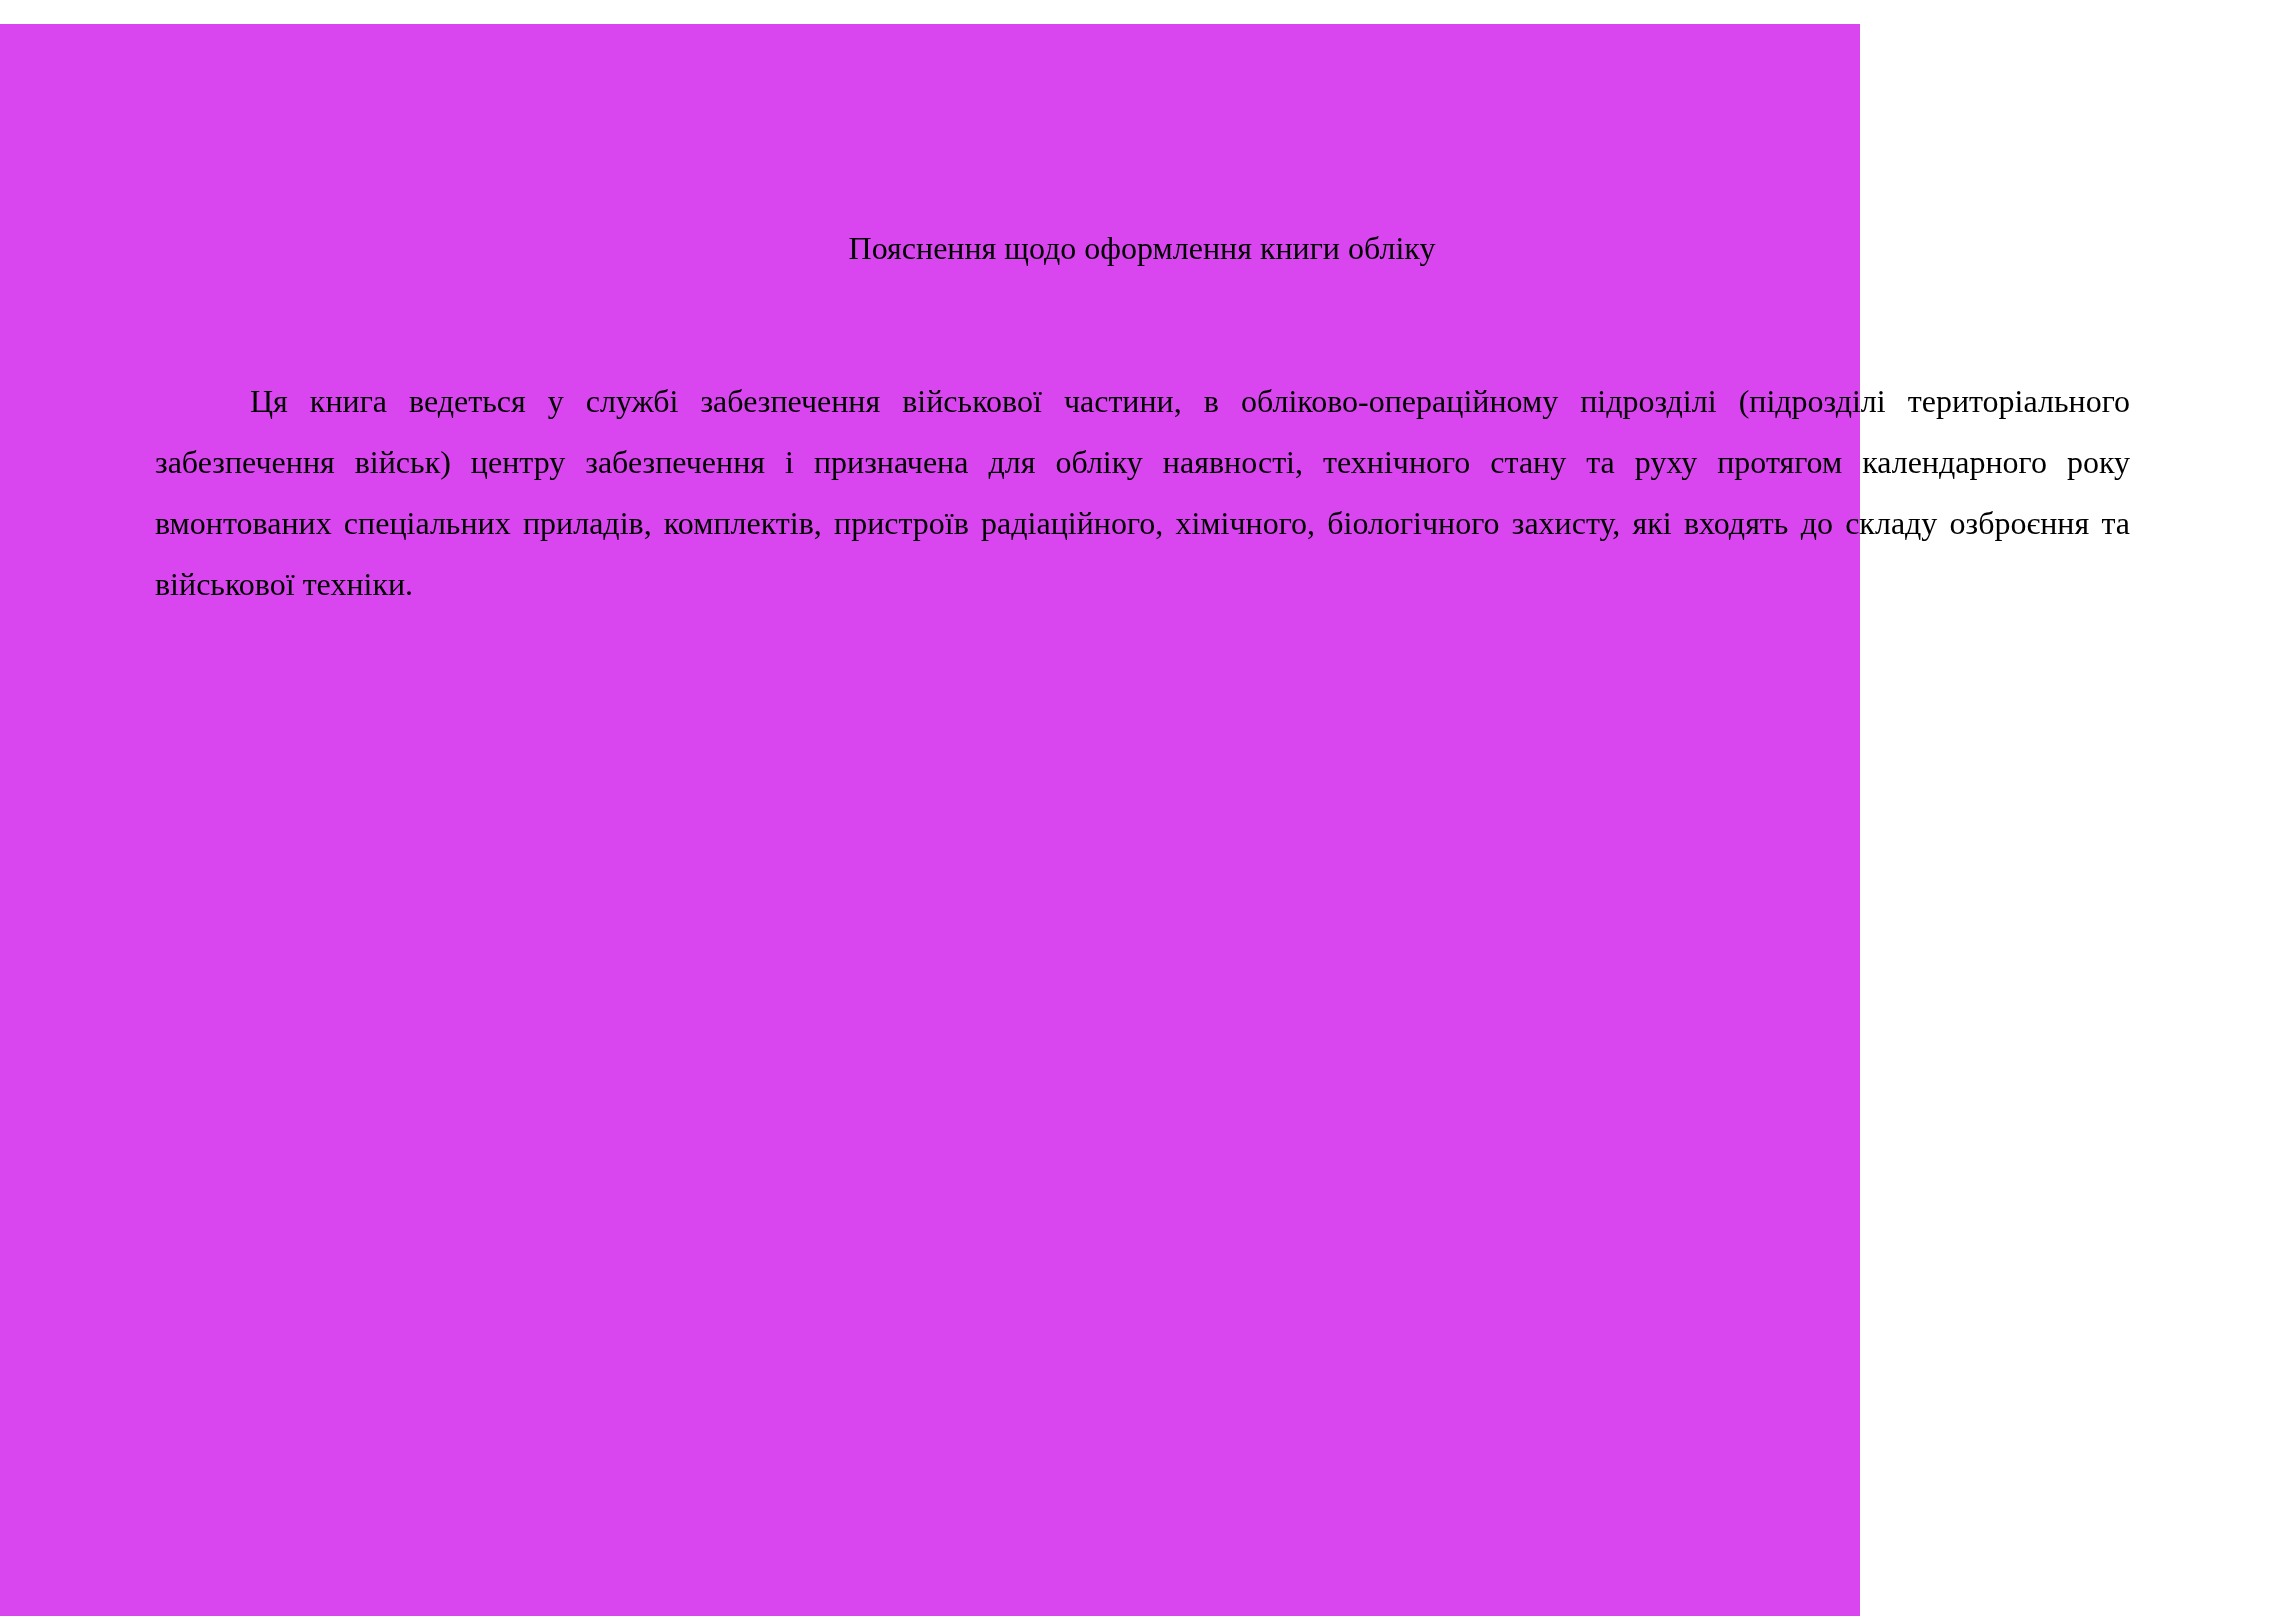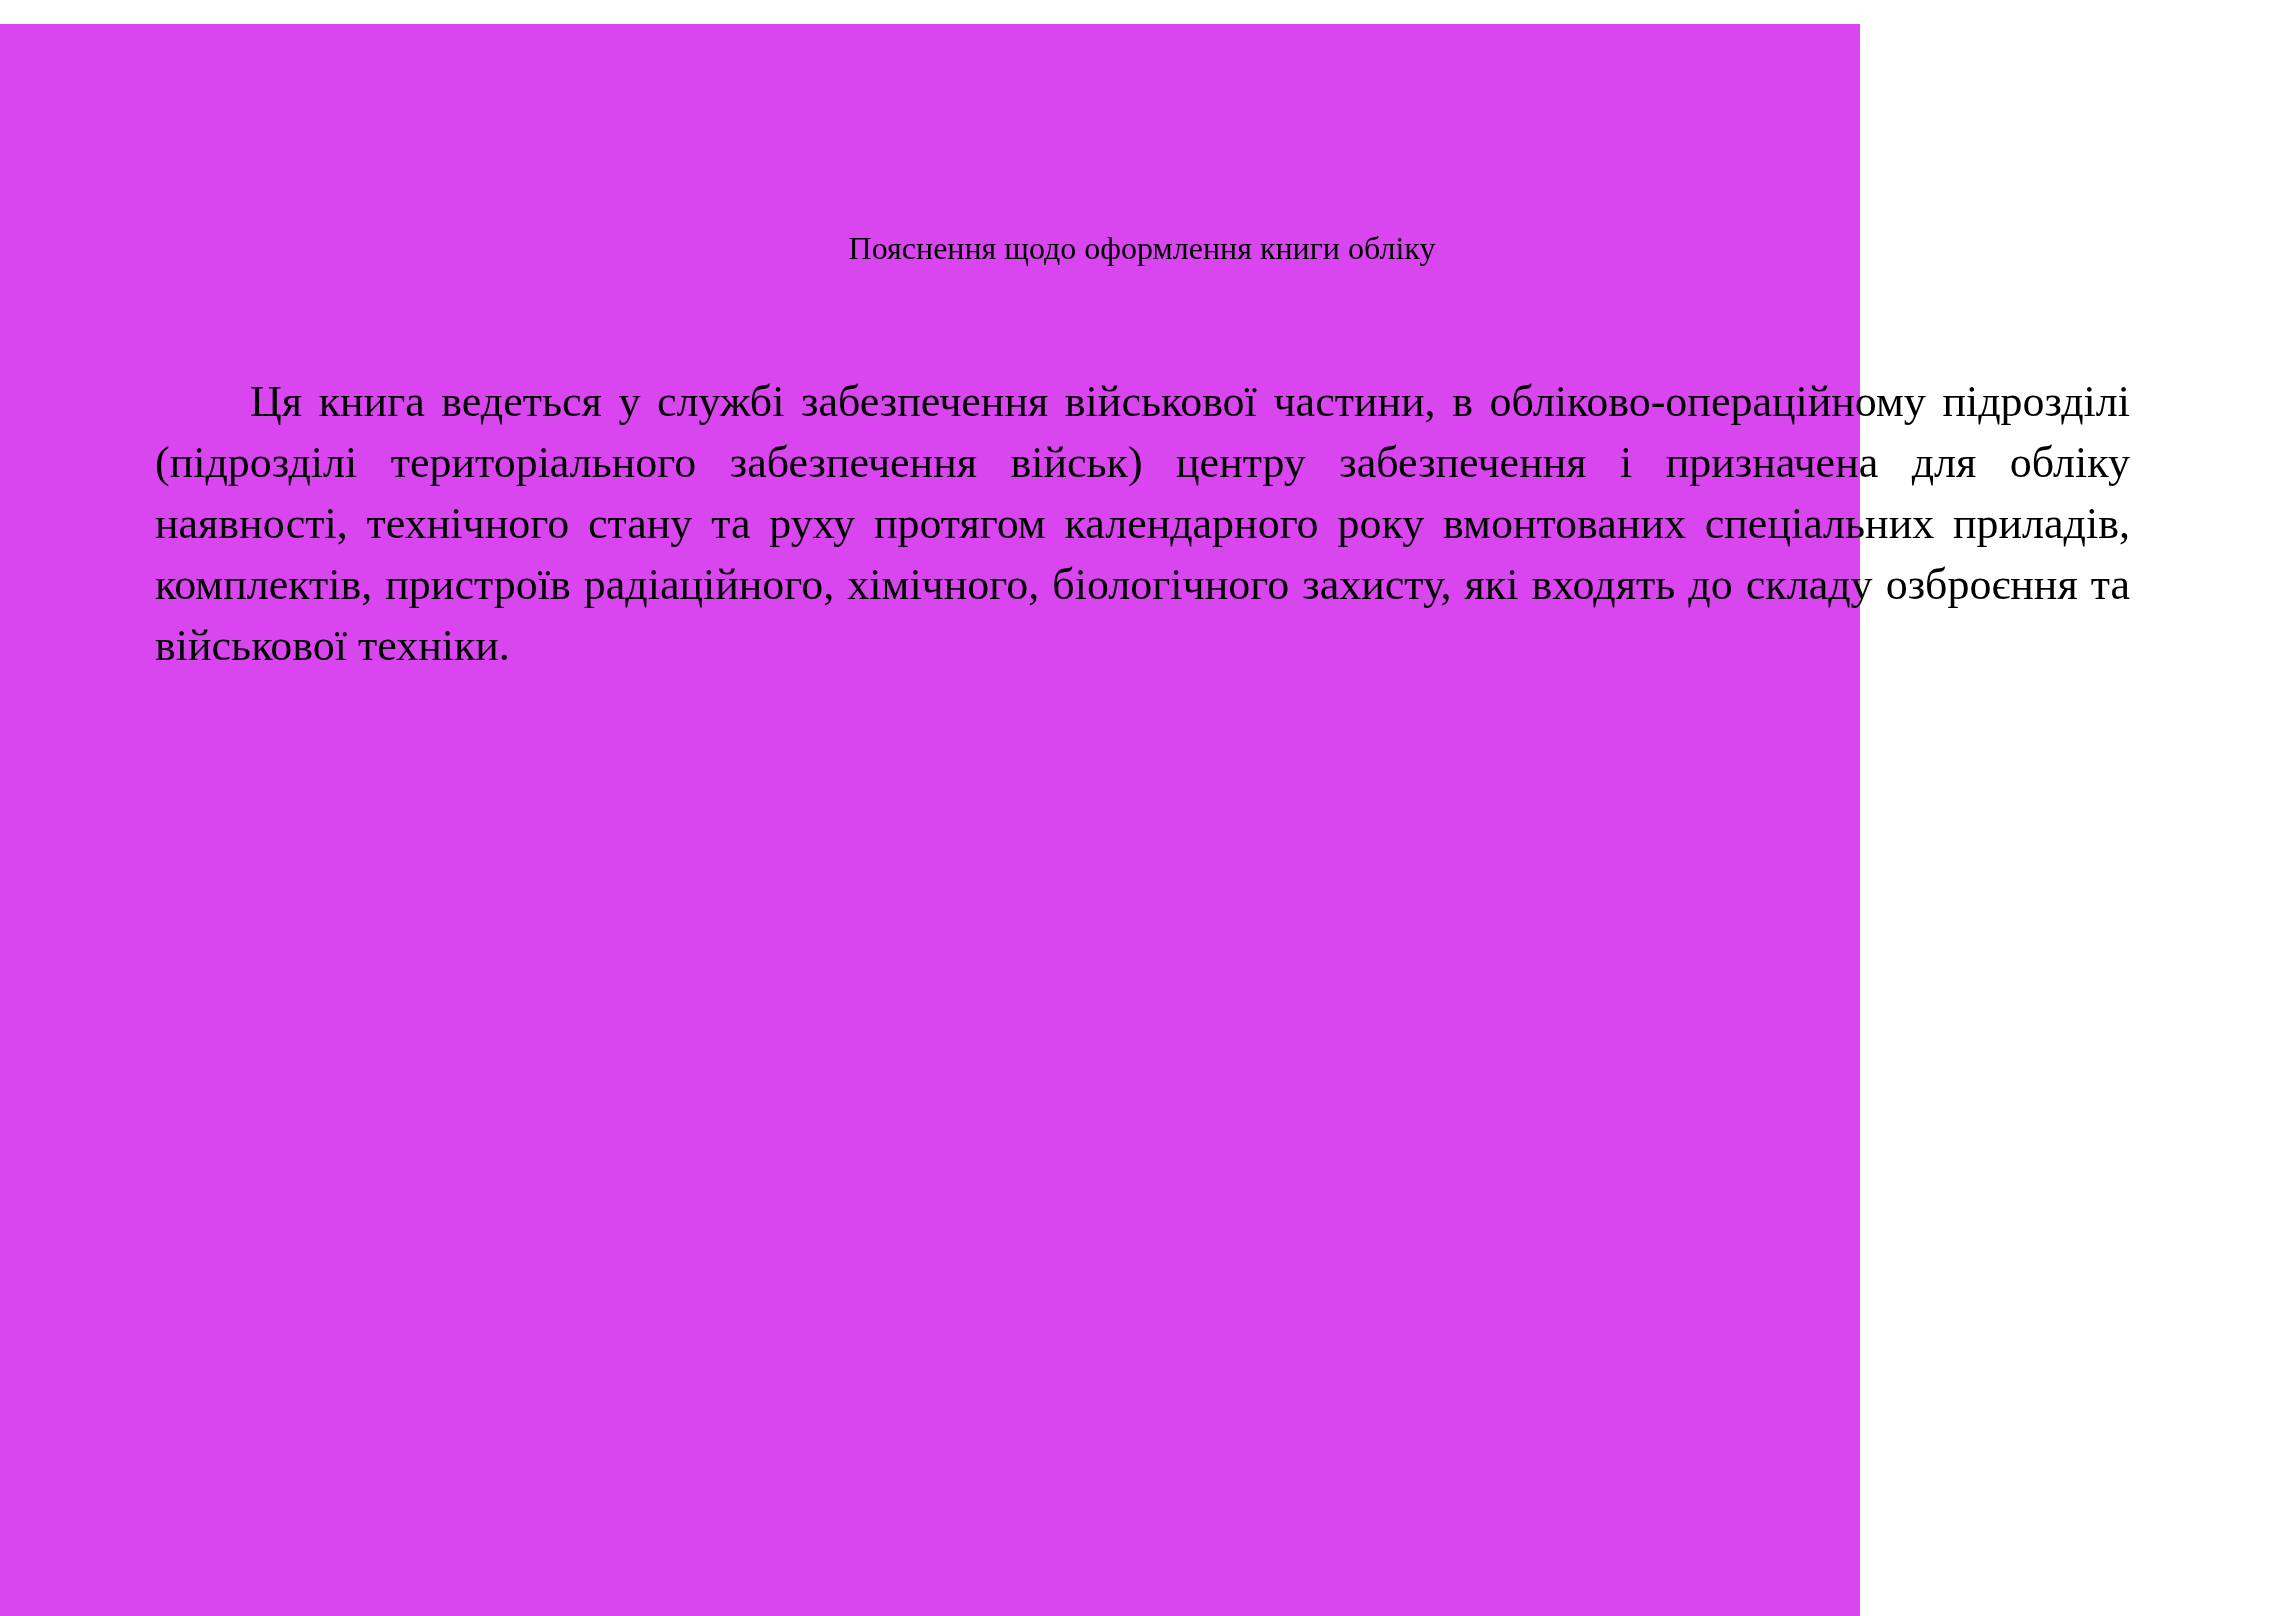--- a/index.html
+++ b/index.html
@@ -35,21 +35,21 @@
     }
     .title-line {
       display: block;
       white-space: nowrap;
     }
     .body-block {
       position: absolute;
       left: 155px;
       width: 1975px;
       top: 347px;
-      font-size: 44px;
+      font-size: 32px;
       line-height: 61px;
       text-align: justify;
       text-indent: 95px;
       margin: 0;
     }
   </style>
 </head>
 <body>
 
 <div class="page">

